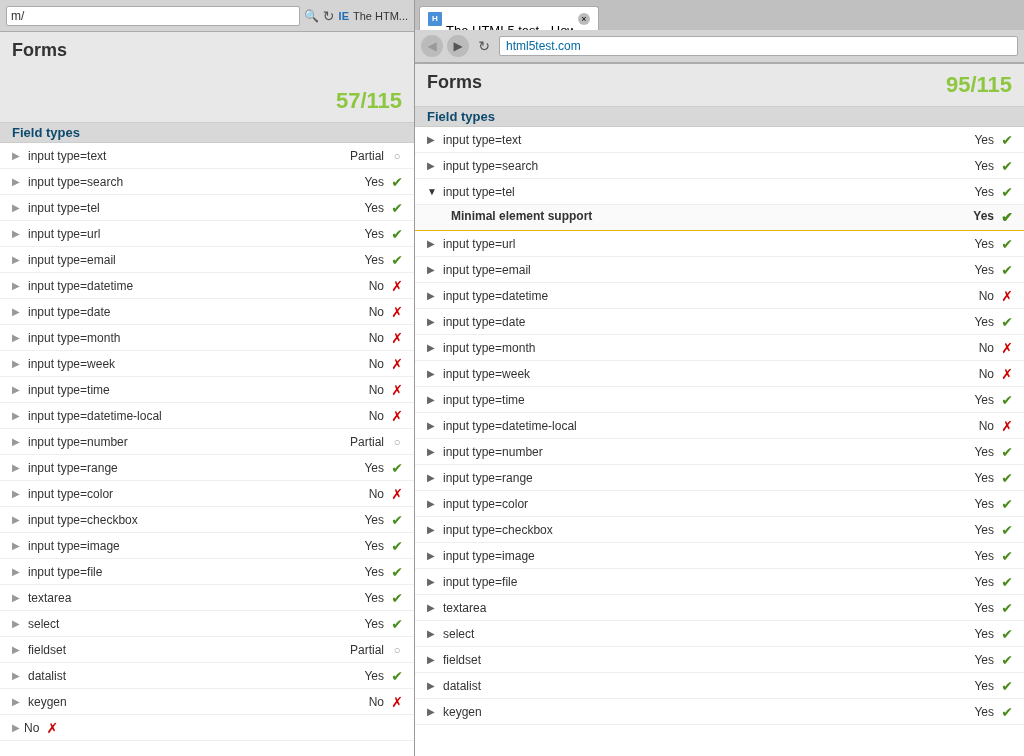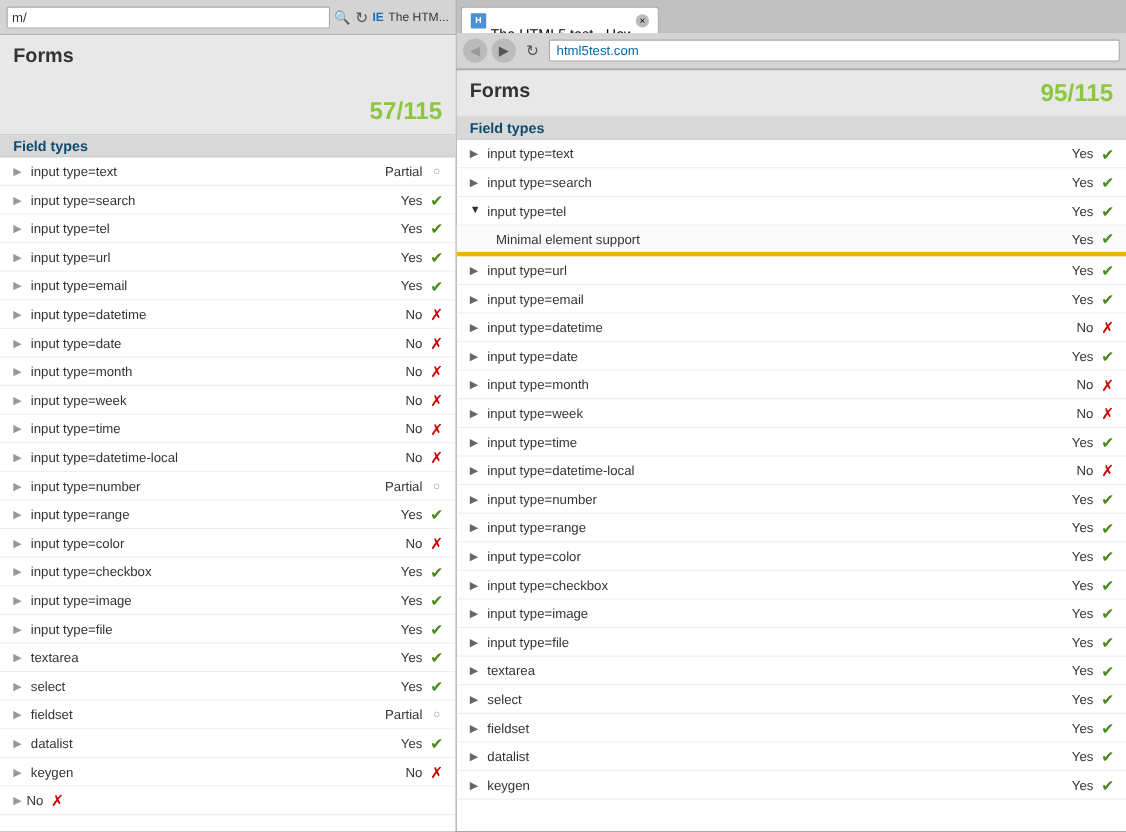--- a/index.html
+++ b/index.html
@@ -234,25 +234,26 @@
       width: 18px;
       text-align: center;
     }
 
     .status-icon.yes { color: #4a8c1c; }
     .status-icon.no { color: #cc0000; }
     .status-icon.partial { color: #999; font-size: 11px; }
 
     .sub-row {
       display: flex;
-      align-items: flex-end;
+      align-items: flex-start;
       padding: 4px 8px 4px 32px;
-      border-bottom: 4px solid #eab308;
+      border-bottom: 1px solid #eab308;
       min-height: 26px;
       background: #fafafa;
+      font-weight: bold;
     }
   </style>
 </head>
 <body>
 
 <div class="left-panel">
   <div class="browser-toolbar-left">
     <div class="address-bar-left">m/</div>
     <span style="font-size:12px; color:#555;">🔍</span>
     <span style="font-size:14px; color:#555; cursor:pointer;">↻</span>

